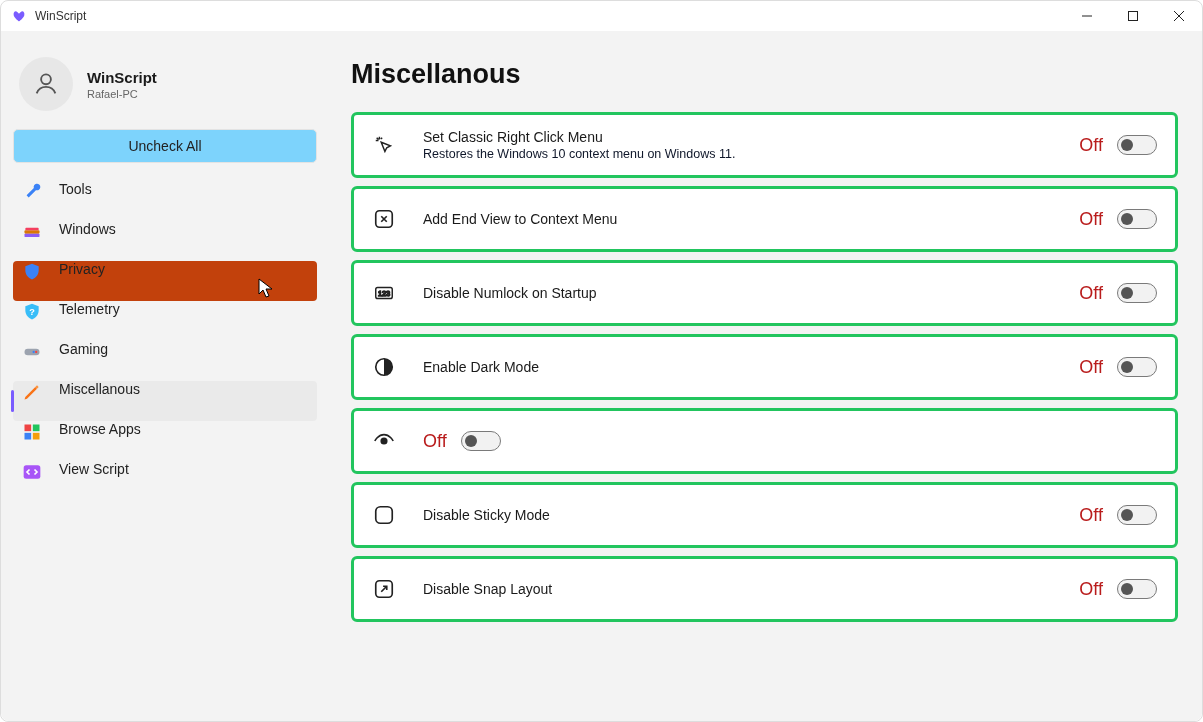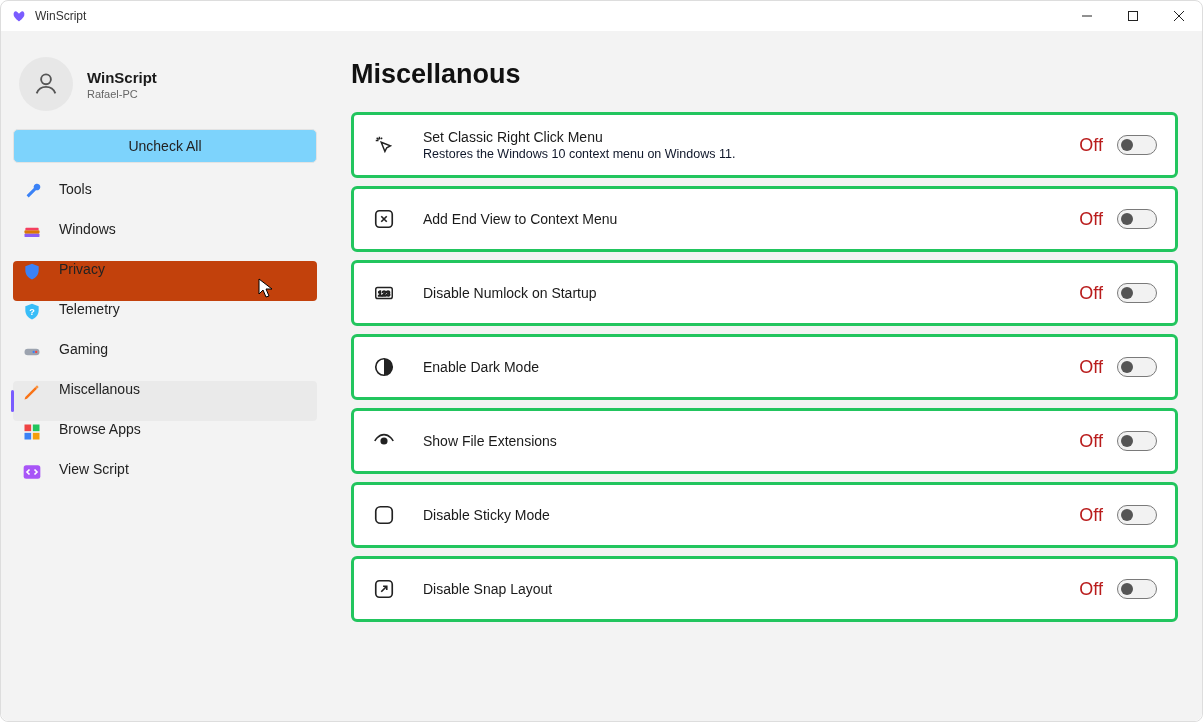--- a/index.html
+++ b/index.html
@@ -334,23 +334,20 @@
       <div class="toggle"></div>
     </div>
 
     <div class="card">
       <span class="card-icon">
           <svg width="22" height="22" viewBox="0 0 24 24" fill="none" stroke="#222" stroke-width="1.8">
             <path d="M2 12s3.5-7 10-7 10 7 10 7"></path>
             <circle cx="12" cy="12" r="3" fill="#222"></circle>
           </svg>
         </span>
-      <div class="card-text">
-          <div class="card-title">Show File Extensions</div>
-        </div>
       <span class="state-label">Off</span>
       <div class="toggle"></div>
     </div>
 
     <div class="card">
       <span class="card-icon">
           <svg width="22" height="22" viewBox="0 0 24 24" fill="none" stroke="#222" stroke-width="1.8">
             <rect x="3" y="3" width="18" height="18" rx="5"></rect>
           </svg>
         </span>

